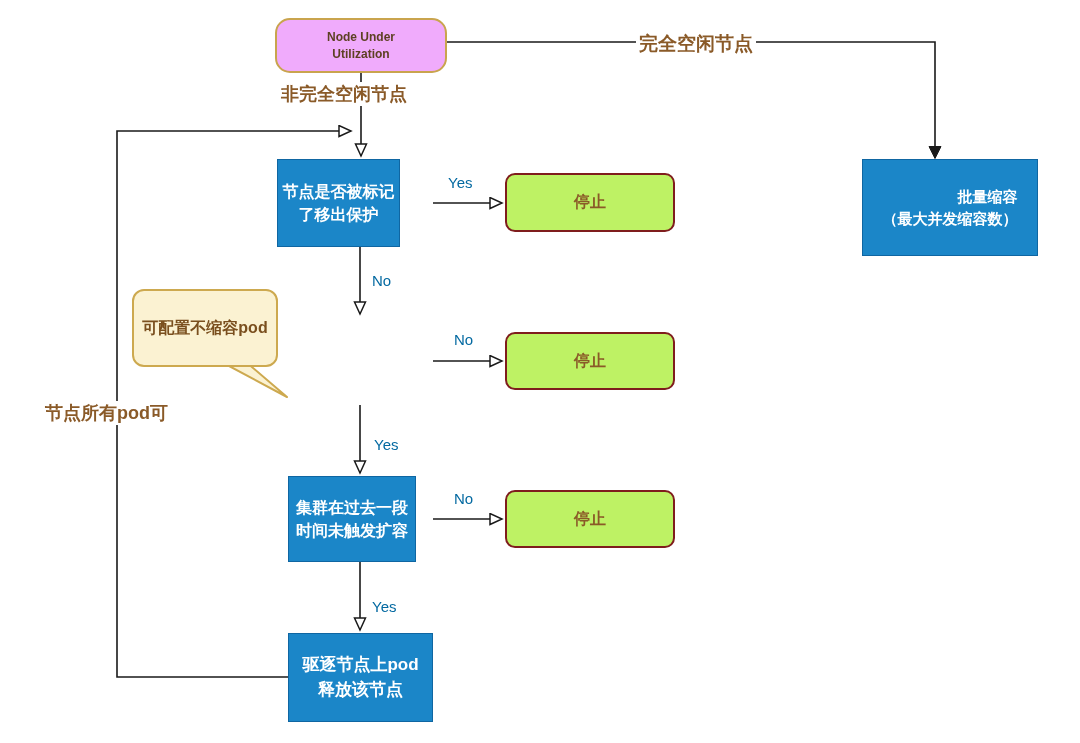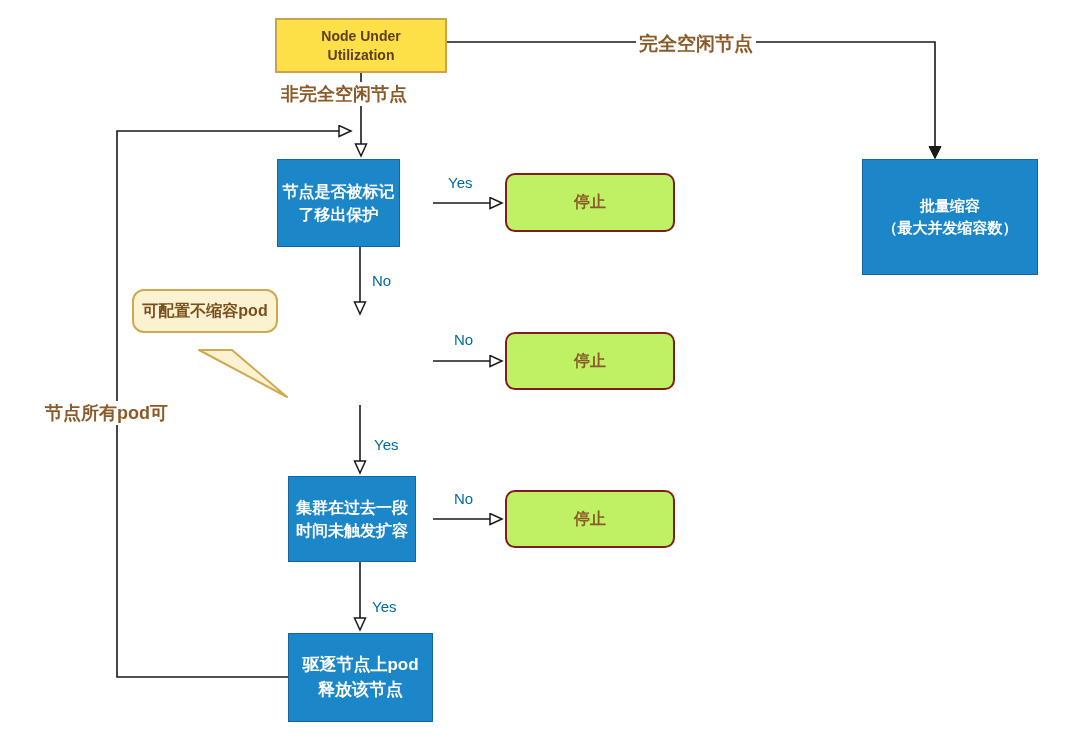--- a/index.html
+++ b/index.html
@@ -14,22 +14,22 @@
   }
   .process{
     background:#1B86C8;border:1.5px solid #0F66A2;color:#ffffff;
     font-weight:bold;font-size:15px;line-height:1.45;
   }
   .terminal{
     background:#bef264;border:2px solid #7f1d1d;border-radius:10px;
     color:#8A5A28;font-weight:bold;font-size:16px;
   }
   .start{
-    background:#fde047;border:2px solid #C9A44E;border-radius:0;
-    color:#5D4023;font-weight:bold;font-size:14px;line-height:1.35;
+    background:#f0abfc;border:2px solid #C9A44E;border-radius:15px;
+    color:#5D4023;font-weight:bold;font-size:12px;line-height:1.35;
   }
   .note{
     position:absolute;background:#FBF2D2;border:2px solid #CDA94F;border-radius:12px;
     color:#7A4F1E;font-weight:bold;font-size:16px;
     display:flex;align-items:center;justify-content:center;box-sizing:border-box;
     text-align:center;
   }
   .flow-label{
     position:absolute;color:#8A5A28;font-weight:bold;background:#ffffff;
     padding:0 3px;white-space:nowrap;
@@ -71,40 +71,40 @@
     <path d="M433,361 H502" fill="none" stroke="#1a1a1a" stroke-width="1.6" marker-end="url(#mOpen)"></path>
 
     <path d="M433,519 H502" fill="none" stroke="#1a1a1a" stroke-width="1.6" marker-end="url(#mOpen)"></path>
 
     <polygon points="199,350 232,350 287,397" fill="#FBF2D2" stroke="#CDA94F" stroke-width="2" stroke-linejoin="round"></polygon>
   </svg>
 
   <div class="node start" style="left:275px;top:18px;width:172px;height:55px;">Node Under
 Utilization</div>
 
-  <div class="node process" style="left:862px;top:159px;width:176px;height:116px;">批量缩容
+  <div class="node process" style="left:862px;top:159px;width:176px;height:97px;text-align:right;">批量缩容
 （最大并发缩容数）</div>
 
   <div class="node process" style="left:277px;top:159px;width:123px;height:88px;font-size:16px;">节点是否被标记
 了移出保护</div>
 
 
   <div class="node process" style="left:288px;top:476px;width:128px;height:86px;font-size:16px;">集群在过去一段
 时间未触发扩容</div>
 
   <div class="node process" style="left:288px;top:633px;width:145px;height:89px;font-size:17px;">驱逐节点上pod
 释放该节点</div>
 
   <div class="node terminal" style="left:505px;top:173px;width:170px;height:59px;">停止</div>
 
   <div class="node terminal" style="left:505px;top:332px;width:170px;height:58px;">停止</div>
 
   <div class="node terminal" style="left:505px;top:490px;width:170px;height:58px;">停止</div>
 
-  <div class="note" style="left:132px;top:289px;width:146px;height:44px;">可配置不缩容pod</div>
+  <div class="note" style="left:132px;top:289px;width:146px;height:78px;">可配置不缩容pod</div>
 
   <div class="flow-label" style="left:636px;top:31px;font-size:19px;">完全空闲节点</div>
 
   <div class="flow-label" style="left:278px;top:82px;font-size:18px;">非完全空闲节点</div>
 
   <div class="flow-label" style="left:42px;top:401px;font-size:18px;">节点所有pod可</div>
 
   <div class="yn" style="left:446px;top:174px;">Yes</div>
 
   <div class="yn" style="left:370px;top:272px;">No</div>

